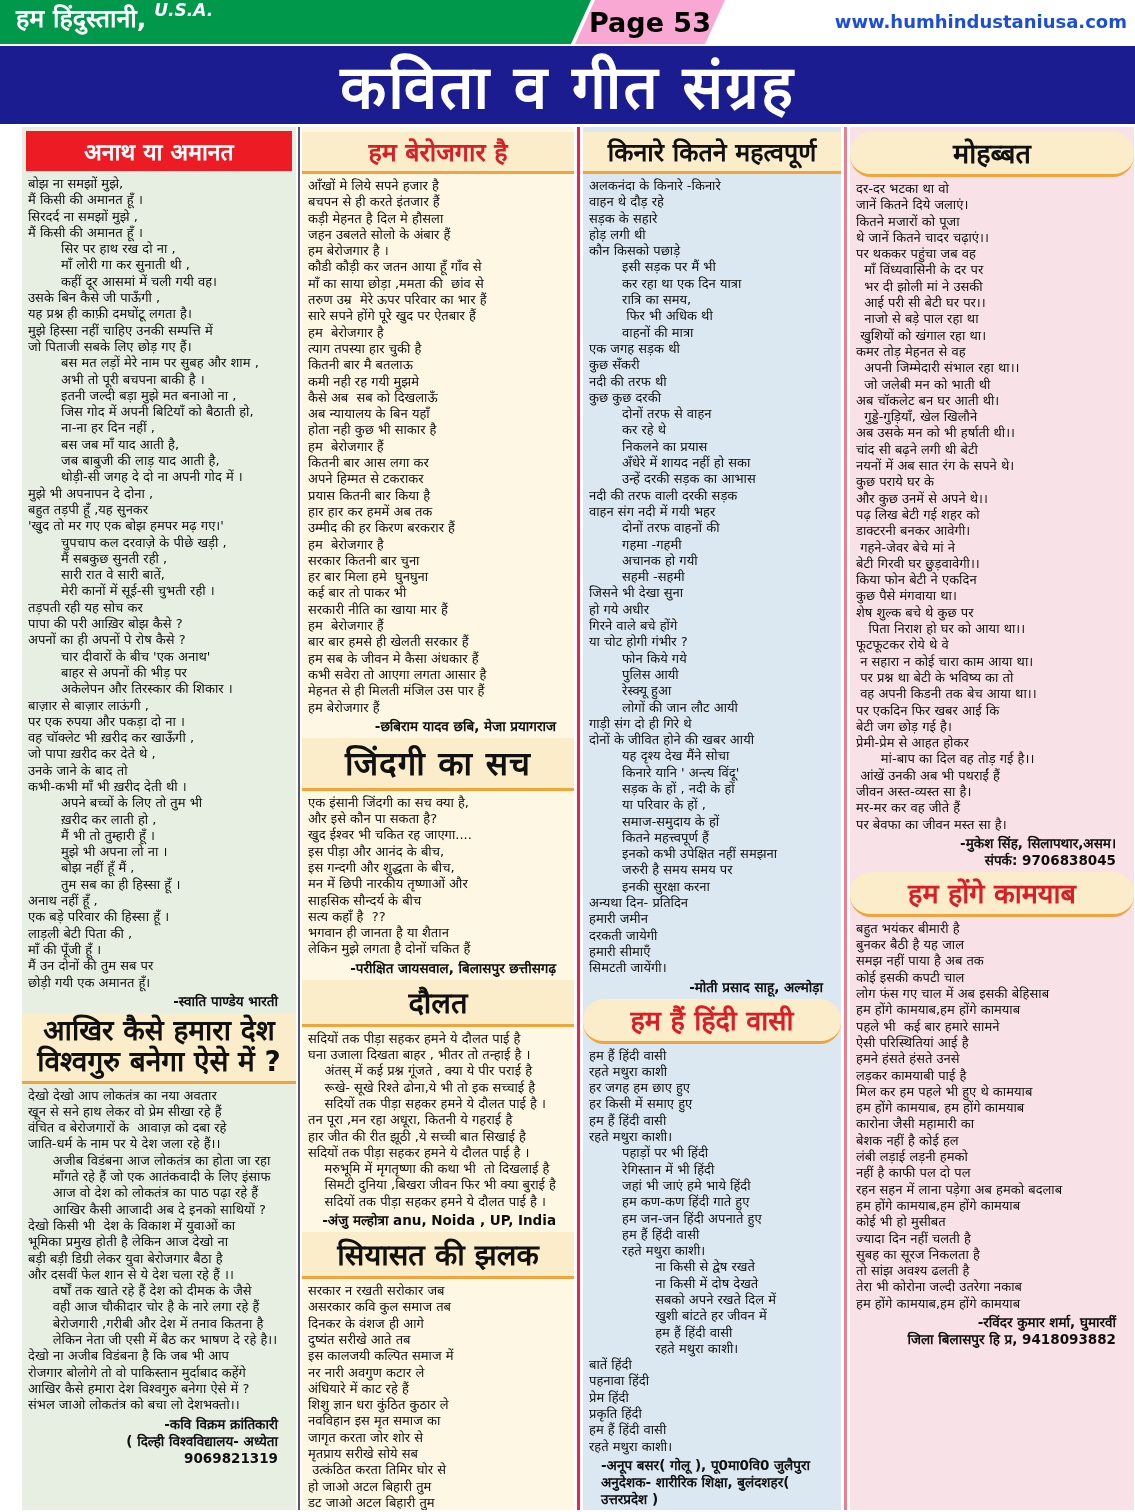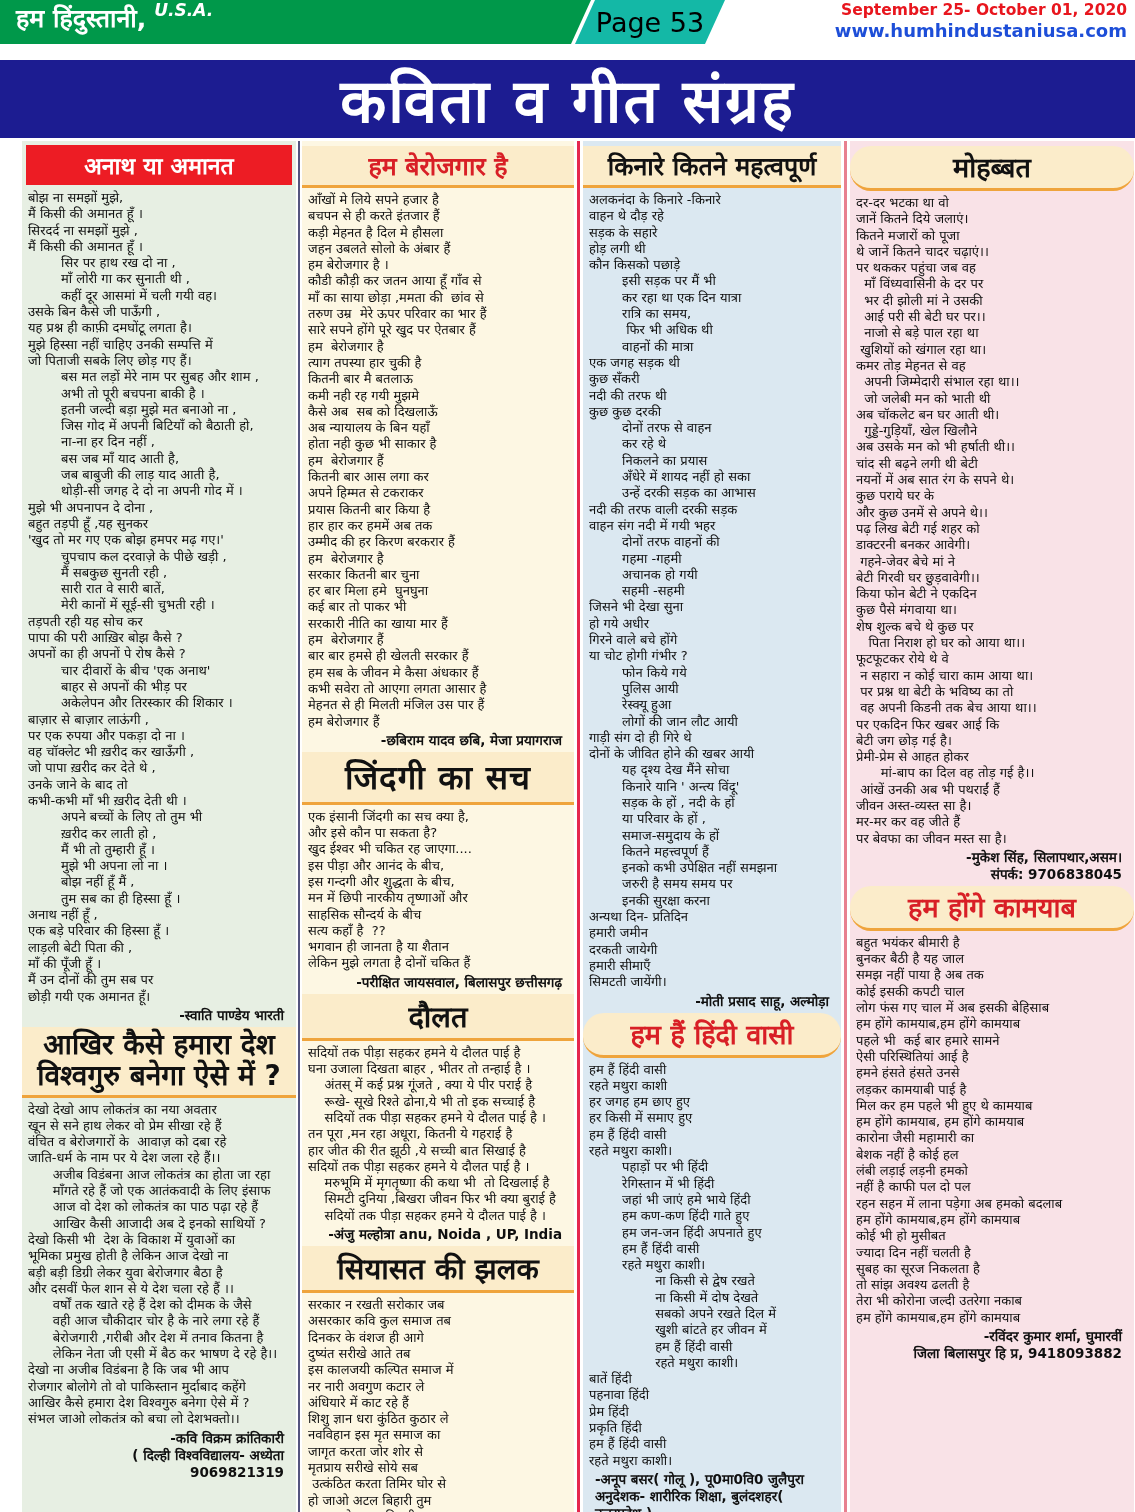--- a/index.html
+++ b/index.html
@@ -9,47 +9,47 @@
   }
   
   .masthead{display:flex;height:44px;align-items:stretch;background:#fff;}
   .brand{
     flex:0 0 575px;background:#00984a;color:#fff;display:flex;align-items:flex-start;
     padding-left:16px;clip-path:polygon(0 0,100% 0,calc(100% - 20px) 100%,0 100%);
   }
   .brand .bname{font-weight:bold;font-size:25px;}
   .brand .bregion{font-style:italic;font-weight:bold;font-size:17px;margin-left:8px;}
   .pagebox{
-    flex:0 0 150px;margin-left:-16px;background:#14b8a6;color:#000;
+    flex:0 0 150px;margin-left:-16px;background:#f9a8d4;color:#000;
     display:flex;align-items:center;justify-content:center;
     clip-path:polygon(20px 0,100% 0,calc(100% - 20px) 100%,0 100%);
-    font-weight:normal;font-size:27px;
+    font-weight:bold;font-size:27px;
   }
   .meta{flex:1;display:flex;flex-direction:column;justify-content:center;text-align:right;padding-right:8px;line-height:1.25;}
   .meta .date{color:#e8161e;font-weight:bold;font-size:15.5px;}
   .meta .site{color:#1d4ed8;font-weight:bold;font-size:18px;}
   
   .banner{
-    height:78px;margin-top:16px;background:#1c1c91;color:#fff;
+    height:78px;margin-top:2px;background:#1c1c91;color:#fff;
     display:flex;align-items:center;justify-content:center;
     font-size:60px;font-weight:bold;letter-spacing:2px;
   }
   
   .cols{display:flex;height:1383px;margin-top:3px;padding-left:22px;}
   .col{overflow:hidden;padding:2px 6px 0 6px;}
   .col1{width:262px;background:#e7efe3;}
   .col2{width:260px;background:#fdf7e3;}
   .col3{width:246px;background:#dbe8f1;}
   .col4{width:272px;background:#f9e2e7;}
   .divA{width:2px;background:#55557e;margin:0 2px;}
   .divB{width:3px;background:#e5274e;margin:0 3px;}
   .divC{width:3px;background:#e8808f;margin:0 3px;}
   
   .poem-body{white-space:pre-wrap;font-size:13px;line-height:16.3px;color:#101010;}
-  .poem-author{font-weight:bold;white-space:pre-wrap;text-align:right;font-size:13.5px;line-height:17px;margin:2px 6px 3px;color:#101010;}
+  .poem-author{font-weight:bold;white-space:pre-wrap;text-align:right;font-size:13.5px;line-height:17px;margin:2px 12px 3px;color:#101010;}
   .poem-author.left{text-align:left;}
   .band{
     background:#fbecca;border-bottom:3px solid #efa43c;text-align:center;
     font-weight:bold;margin:3px -6px 4px -6px;padding:2px 4px 3px 4px;color:#111;
   }
   .band.red{color:#d81f26;}
   .t26{font-size:25px;}
   .t28{font-size:27px;border-radius:21px;}
   .t30{font-size:29px;}
   .t34{font-size:33px;letter-spacing:1px;}
@@ -62,21 +62,20 @@
 </head>
 <body>
 
 <header class="masthead">
   <div class="brand">
     <span class="bname">हम हिंदुस्तानी,</span>
     <span class="bregion">U.S.A.</span>
   </div>
   <div class="pagebox">Page 53</div>
   <div class="meta">
-    <span class="date">September 25- October 01, 2020</span>
     <span class="site">www.humhindustaniusa.com</span>
   </div>
 </header>
 
 <div class="banner">
   <span>कविता व गीत संग्रह</span>
 </div>
 
 <div class="cols">
 

